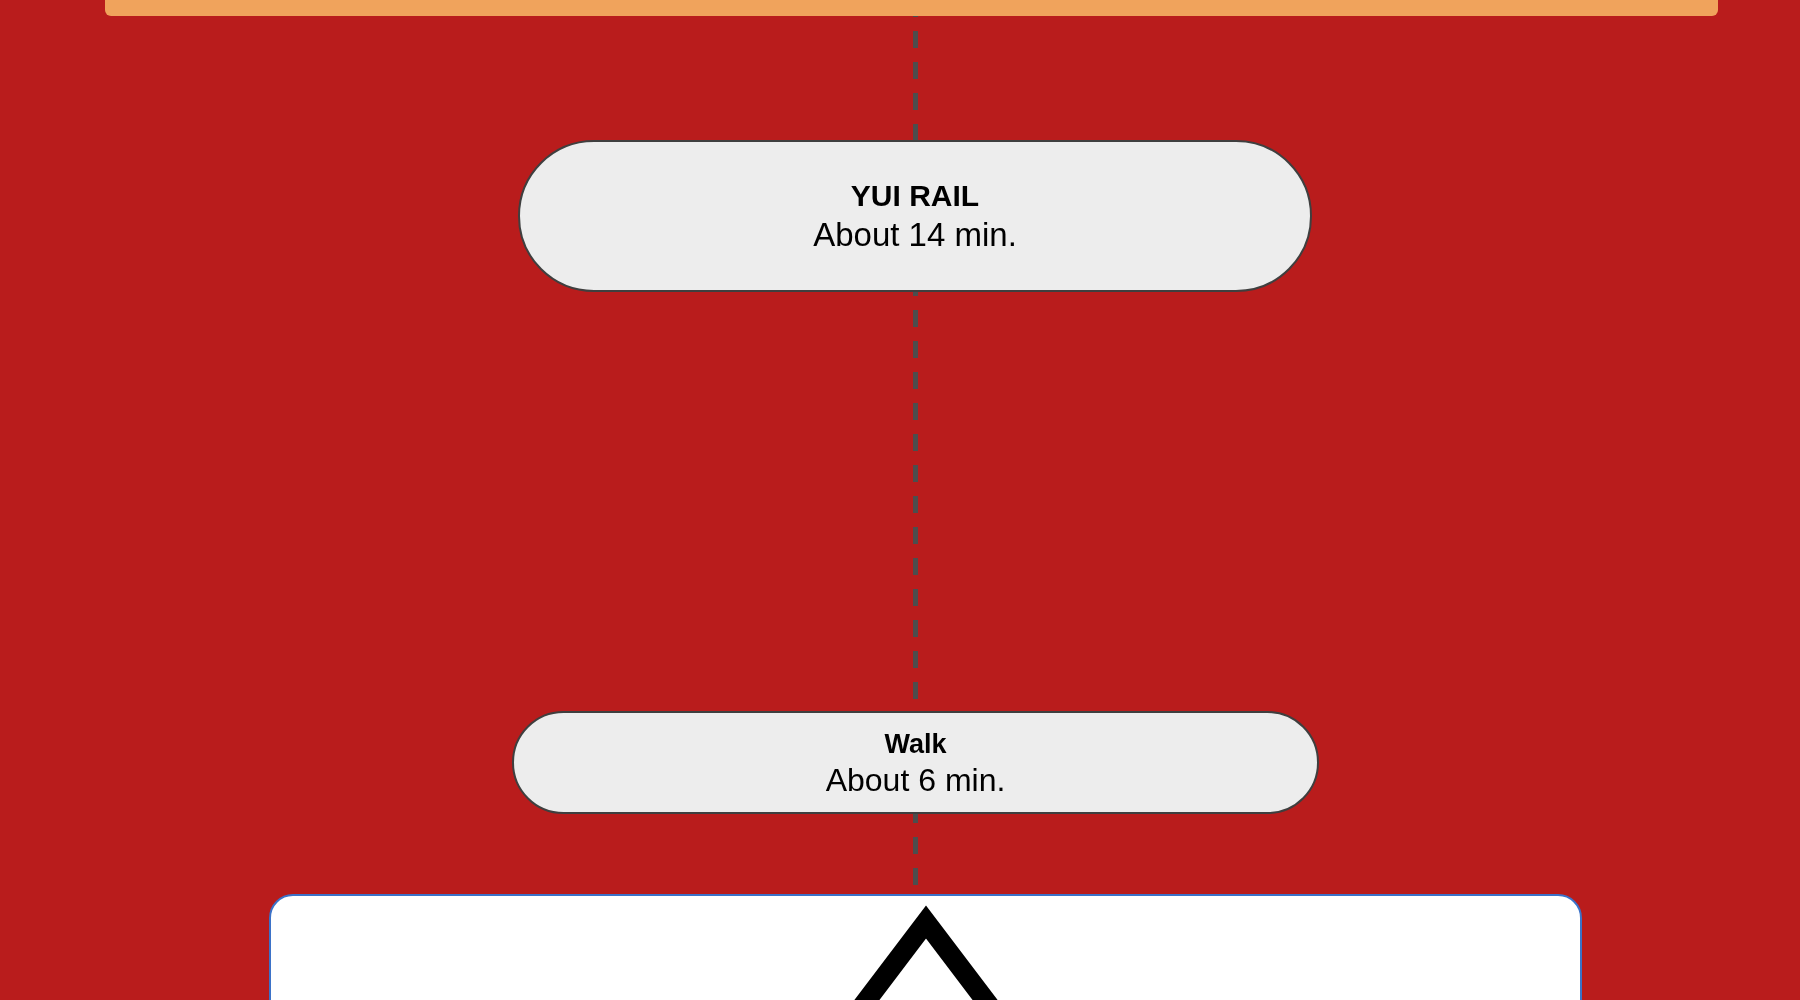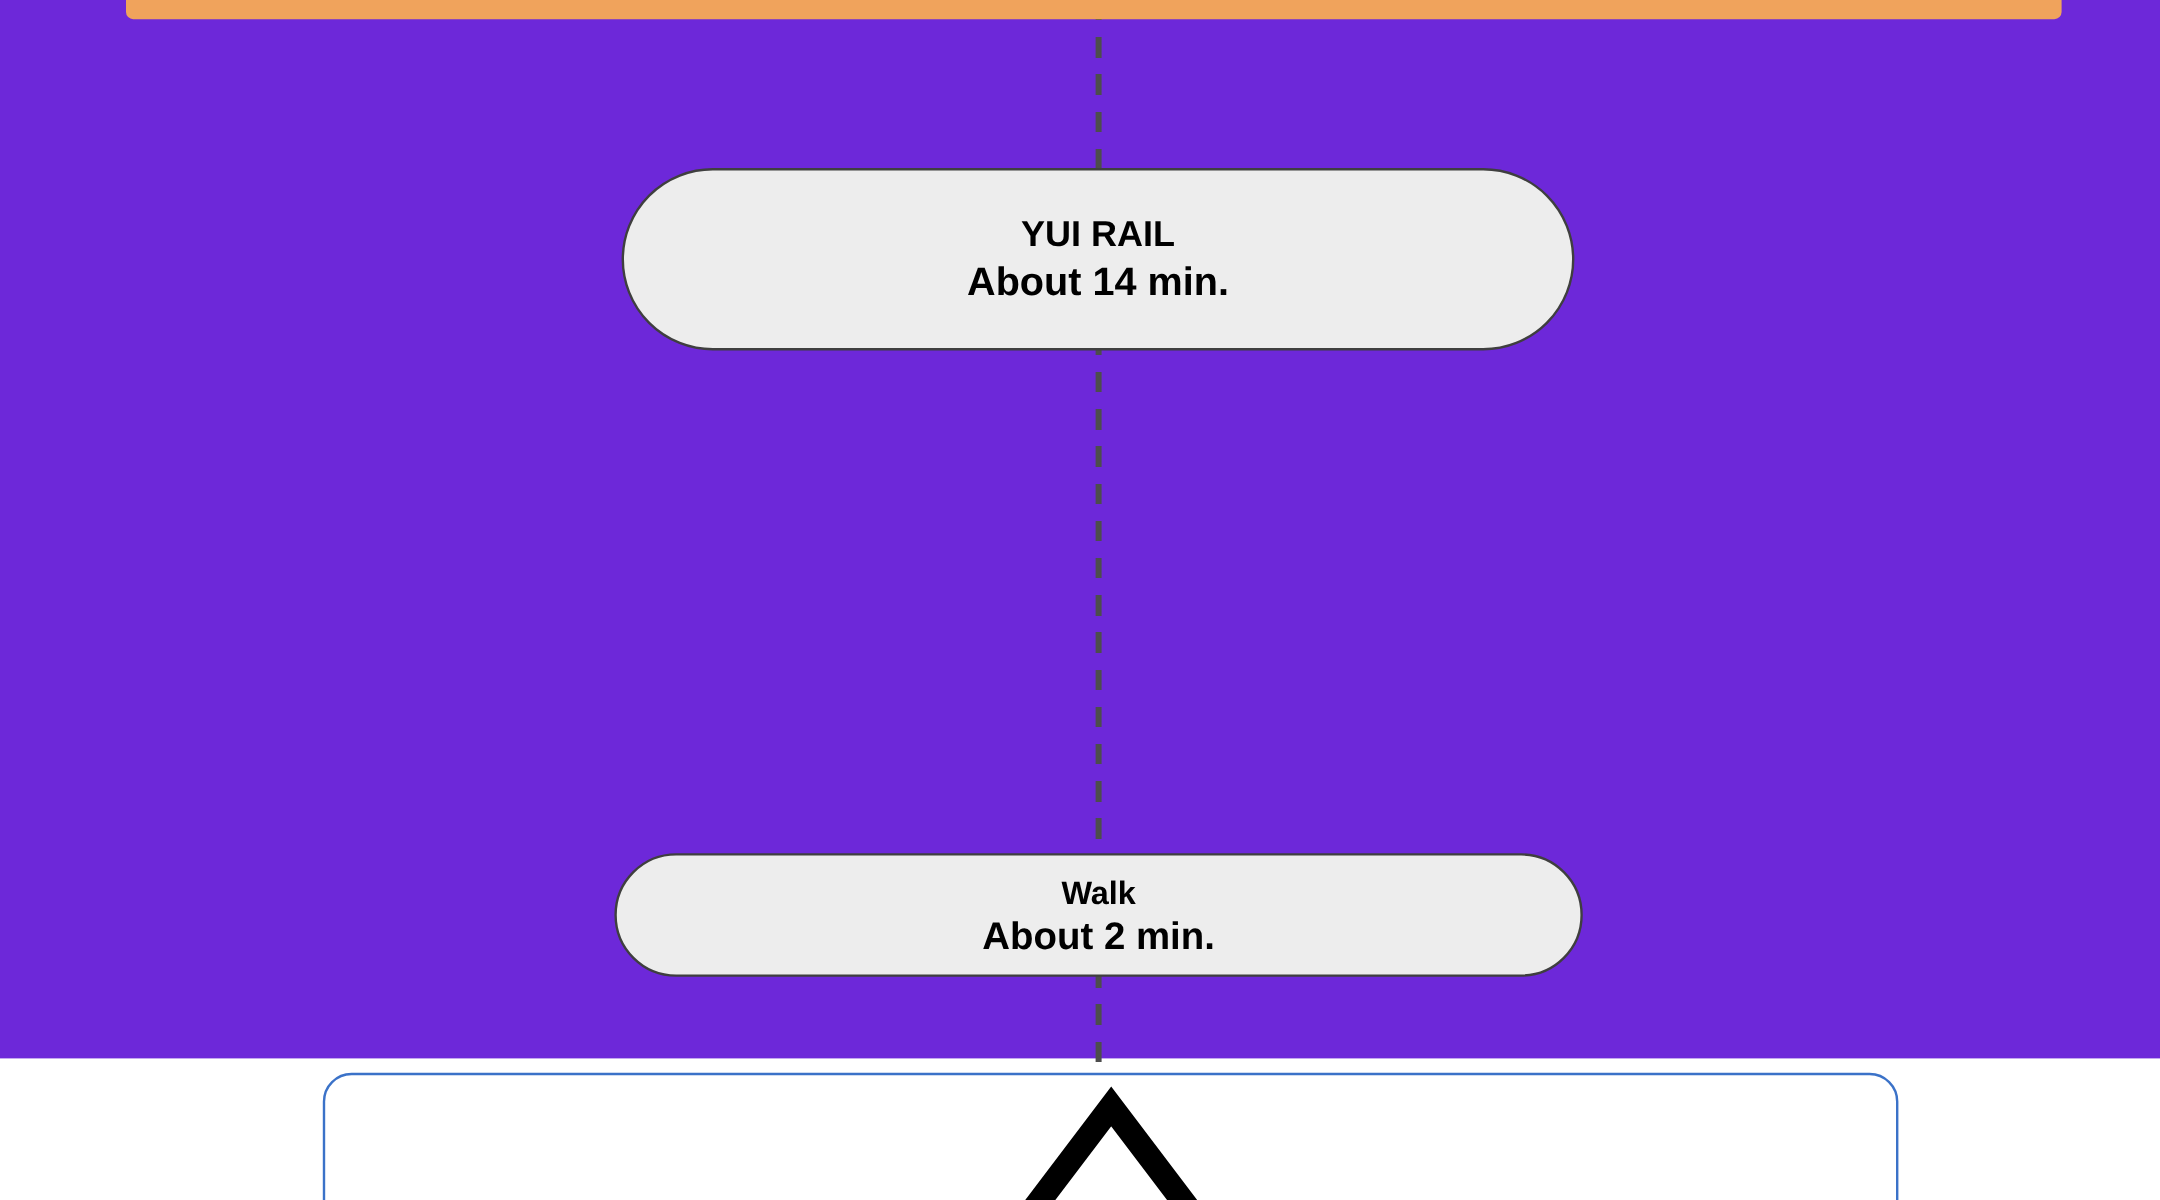--- a/index.html
+++ b/index.html
@@ -9,22 +9,22 @@
   body {
     width: 1800px;
     height: 1000px;
     overflow: hidden;
     background: #ffffff;
     font-family: "Liberation Sans", "DejaVu Sans", sans-serif;
   }
   .canvas {
     position: relative;
     width: 1800px;
-    height: 882px;
-    background: #6d28d9;
+    height: 1000px;
+    background: #b91c1c;
   }
   
   .connector {
     position: absolute;
     left: 913px;
     top: 0;
     width: 5px;
     height: 1000px;
     background: repeating-linear-gradient(
       to bottom,
@@ -70,21 +70,20 @@
     height: 99px;
   }
   .pill .mode {
     font-weight: bold;
     font-size: 30px;
     line-height: 38px;
   }
   .pill .duration {
     font-size: 33px;
     line-height: 40px;
-    font-weight: bold;
   }
   .pill-walk .mode {
     font-size: 27px;
     line-height: 34px;
   }
   .pill-walk .duration {
     font-size: 32px;
     line-height: 38px;
   }
   .station-box {
@@ -133,21 +132,21 @@
   <div class="top-bar"></div>
 
   <div class="pill pill-rail">
     <div class="mode">YUI RAIL</div>
     <div class="duration">About 14 min.</div>
   </div>
 
 
   <div class="pill pill-walk">
     <div class="mode">Walk</div>
-    <div class="duration">About 2 min.</div>
+    <div class="duration">About 6 min.</div>
   </div>
 
   <div class="destination-box">
     <svg class="home-icon-svg" width="260" height="140" viewBox="0 0 260 140">
       <polyline points="30,150 130,18 230,150" fill="none" stroke="#000000" stroke-width="20" stroke-linejoin="miter" stroke-miterlimit="12"></polyline>
     </svg>
   </div>
 
 </div>
 

